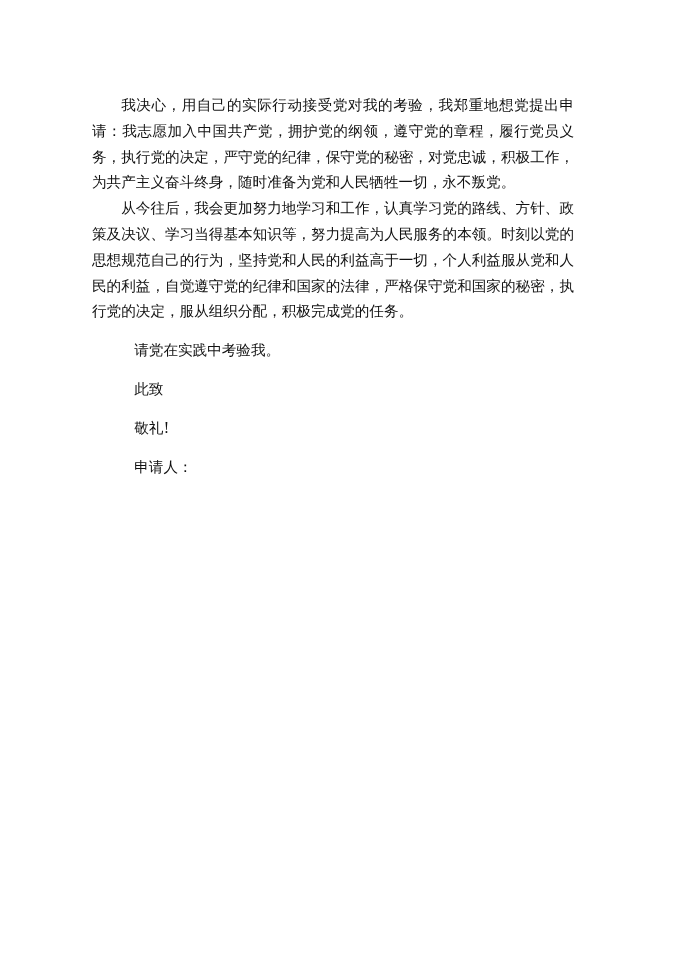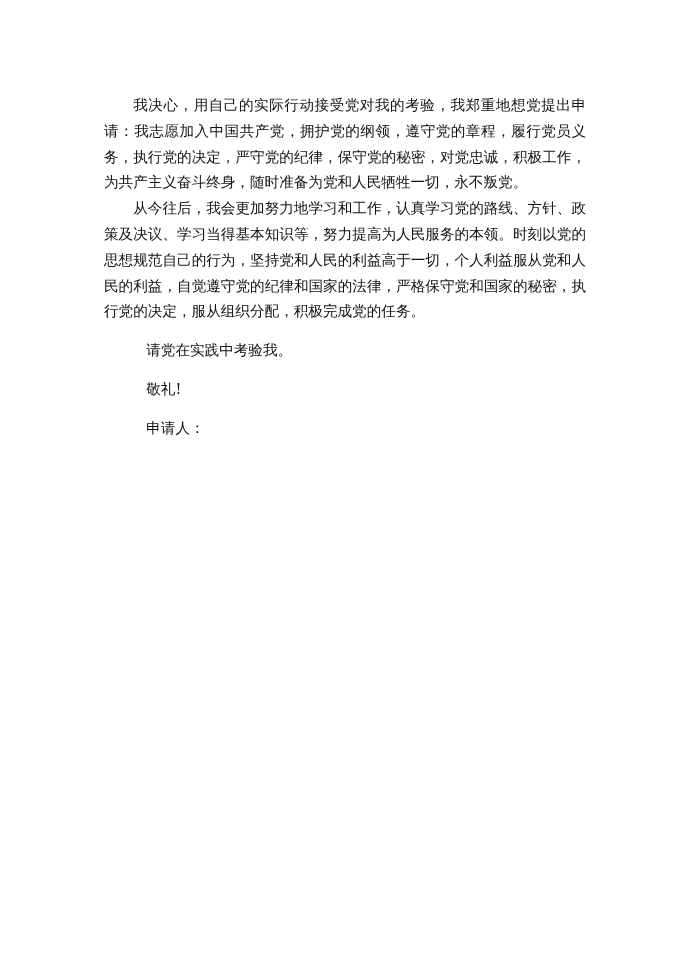--- a/index.html
+++ b/index.html
@@ -1,19 +1,19 @@
 <!DOCTYPE html>
 <html><head>
   <meta charset="utf-8">
   <style>
     html, body { margin: 0; padding: 0; background: #ffffff; }
     body { width: 690px; height: 976px; position: relative; overflow: hidden; }
     .page {
       position: absolute;
-      left: 104px;
+      left: 92px;
       top: 92px;
       width: 482px;
       font-family: "DejaVu Serif", "Liberation Serif", serif;
       font-size: 14.6px;
       line-height: 25.8px;
       color: #111111;
     }
     .para {
       margin: 0;
       text-indent: 29.2px;
@@ -25,15 +25,16 @@
       padding-left: 29.2px;
     }
   </style>
 </head>
 <body>
 
 <div class="page">
   <p class="para">我决心，用自己的实际行动接受党对我的考验，我郑重地想党提出申请：我志愿加入中国共产党，拥护党的纲领，遵守党的章程，履行党员义务，执行党的决定，严守党的纪律，保守党的秘密，对党忠诚，积极工作，为共产主义奋斗终身，随时准备为党和人民牺牲一切，永不叛党。</p>
   <p class="para">从今往后，我会更加努力地学习和工作，认真学习党的路线、方针、政策及决议、学习当得基本知识等，努力提高为人民服务的本领。时刻以党的思想规范自己的行为，坚持党和人民的利益高于一切，个人利益服从党和人民的利益，自觉遵守党的纪律和国家的法律，严格保守党和国家的秘密，执行党的决定，服从组织分配，积极完成党的任务。</p>
   <p class="indent-line">请党在实践中考验我。</p>
+  <p class="indent-line">此致</p>
   <p class="indent-line">敬礼!</p>
   <p class="indent-line">申请人：</p>
 </div>
 
 </body></html>

